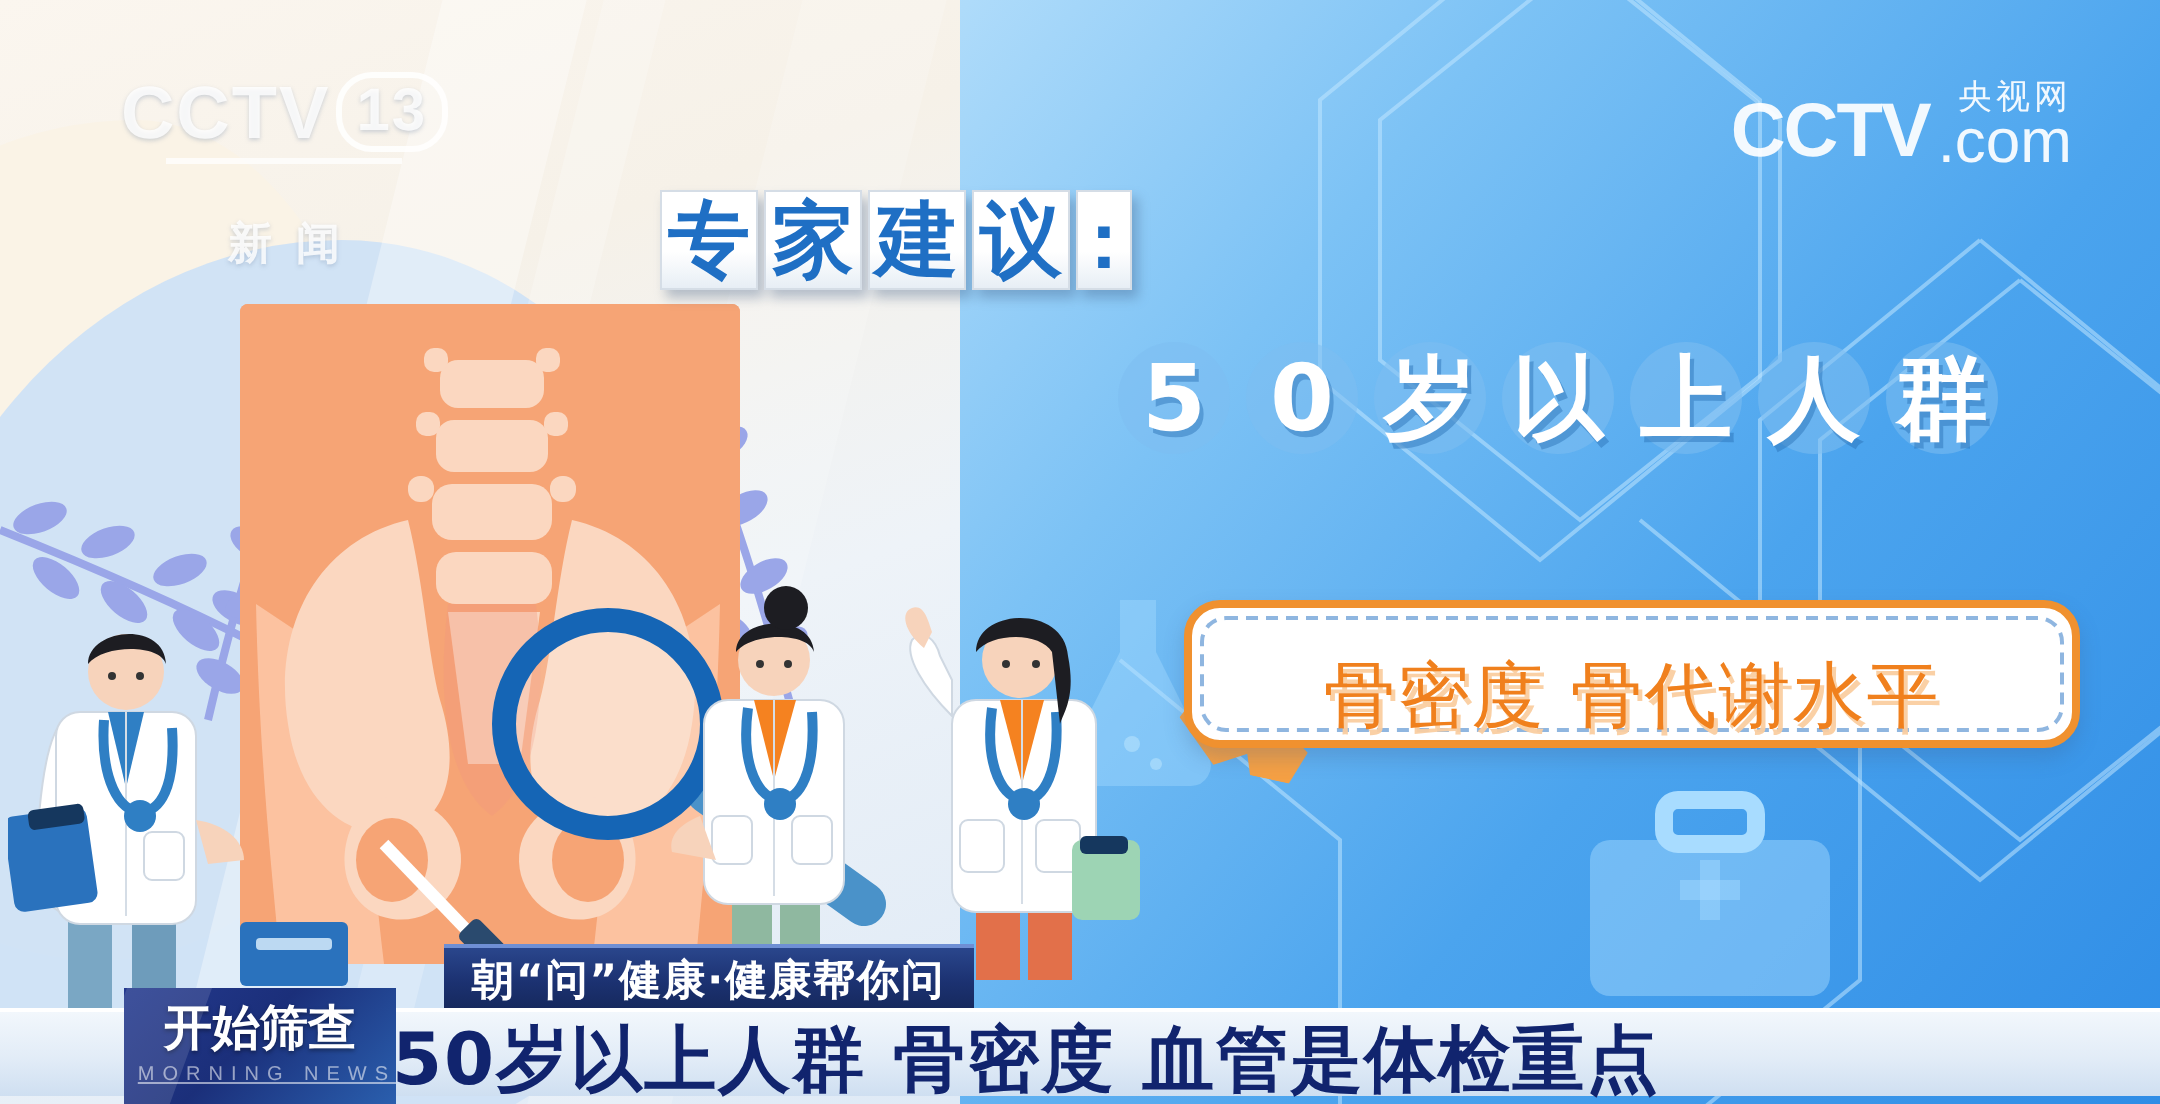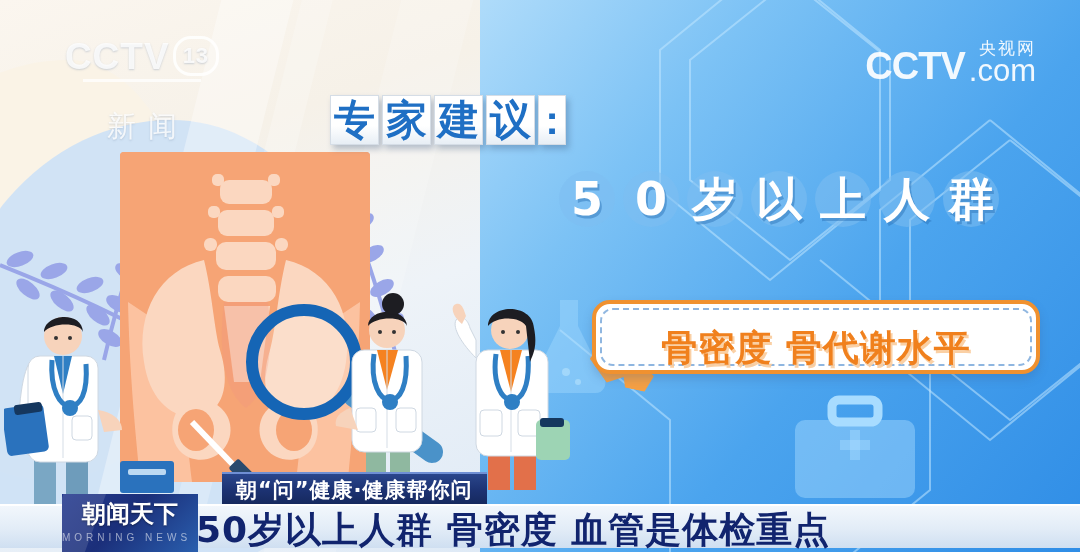--- a/index.html
+++ b/index.html
@@ -40,23 +40,23 @@
   
   #cctv13{
     position:absolute;left:62px;top:36px;width:160px;text-align:center;
     color:rgba(255,255,255,.82);
     text-shadow:0 1px 2px rgba(120,140,170,.35);
     user-select:none;
   }
   #cctv13 .row1{font-size:37px;font-weight:bold;letter-spacing:1px;line-height:1;
     display:flex;align-items:center;justify-content:center;gap:3px;}
   #cctv13 .num{border:3px solid rgba(255,255,255,.85);border-radius:50%/50%;
-    padding:0px 7px;font-size:22px;line-height:34px;border-radius:18px;}
+    padding:0px 7px;font-size:30px;line-height:34px;border-radius:18px;}
   #cctv13 .rule{height:3px;background:rgba(255,255,255,.75);margin:3px auto 4px;width:118px;}
-  #cctv13 .row2{font-size:29px;letter-spacing:12px;font-weight:normal;padding-left:12px;margin-top:25px;}
+  #cctv13 .row2{font-size:22px;letter-spacing:12px;font-weight:bold;padding-left:12px;margin-top:25px;}
 
   #cctvcom{
     position:absolute;right:44px;top:40px;color:rgba(255,255,255,.92);user-select:none;
   }
   #cctvcom .big{font-size:38px;font-weight:bold;letter-spacing:-1px;line-height:38px;}
   #cctvcom .cn{font-size:17px;letter-spacing:2px;display:block;text-align:right;line-height:18px;}
   #cctvcom .dom{font-size:31px;line-height:29px;text-align:right;display:block;margin-top:-2px;}
   #cctvcom .stack{display:flex;align-items:flex-end;gap:4px;}
 
   
@@ -116,21 +116,21 @@
   #bone-box{
     position:absolute;left:592px;top:300px;width:448px;height:74px;
     background:#ffffff;border:4px solid #f0912f;border-radius:18px;
     box-shadow:0 5px 10px rgba(60,90,140,.25);
   }
   #bone-box .inner{
     position:absolute;inset:4px;border:2px dashed #8fb6e0;border-radius:13px;
     display:flex;align-items:center;justify-content:center;
   }
   #bone-box .txt{
-    font-size:36px;font-weight:bold;letter-spacing:1px;color:#f0801d;
+    font-size:36px;font-weight:normal;letter-spacing:1px;color:#f0801d;
     text-shadow:2px 3px 0 rgba(250,205,160,.95);
     font-family:"DejaVu Sans","Liberation Sans",sans-serif;
     margin-top:22px;
   }
   .star{position:absolute;background:#f5a044;}
   #star-big{
     left:586px;top:333px;width:62px;height:58px;
     clip-path:polygon(50% 0%,90% 30%,76% 78%,24% 78%,10% 30%);
     transform:rotate(-18deg);
   }
@@ -165,21 +165,21 @@
     background:linear-gradient(135deg,#24398e 0%,#1b2f7a 45%,#2a5fae 100%);
     overflow:hidden;
   }
   #program-logo .cn{
     color:#ffffff;font-size:24px;font-weight:bold;letter-spacing:0px;
     text-align:center;margin-top:4px;
     font-family:"DejaVu Sans","Liberation Sans",sans-serif;
     text-shadow:0 1px 2px rgba(0,0,0,.4);
   }
   #program-logo .en{
-    color:rgba(255,255,255,.55);font-size:10px;letter-spacing:4px;text-align:left;margin-top:2px;
+    color:rgba(255,255,255,.55);font-size:10px;letter-spacing:4px;text-align:right;margin-top:2px;text-decoration:underline;
   }
   #program-logo .shine{
     position:absolute;left:-10px;top:-20px;width:40px;height:110px;
     background:rgba(255,255,255,.12);transform:rotate(20deg);
   }
 </style>
 </head>
 <body>
 
 <div id="screen">
@@ -438,17 +438,17 @@
   <div id="sub-banner">
     <span class="t">朝“问”健康·健康帮你问</span>
   </div>
 
   <div id="ticker">
     <span class="headline">50岁以上人群  骨密度 血管是体检重点</span>
   </div>
 
   <div id="program-logo">
     <div class="shine"></div>
-    <div class="cn">朝闻天下</div>
+    <div class="cn">开始筛查</div>
     <div class="en">MORNING NEWS</div>
   </div>
 
 </div>
 
 </body></html>

